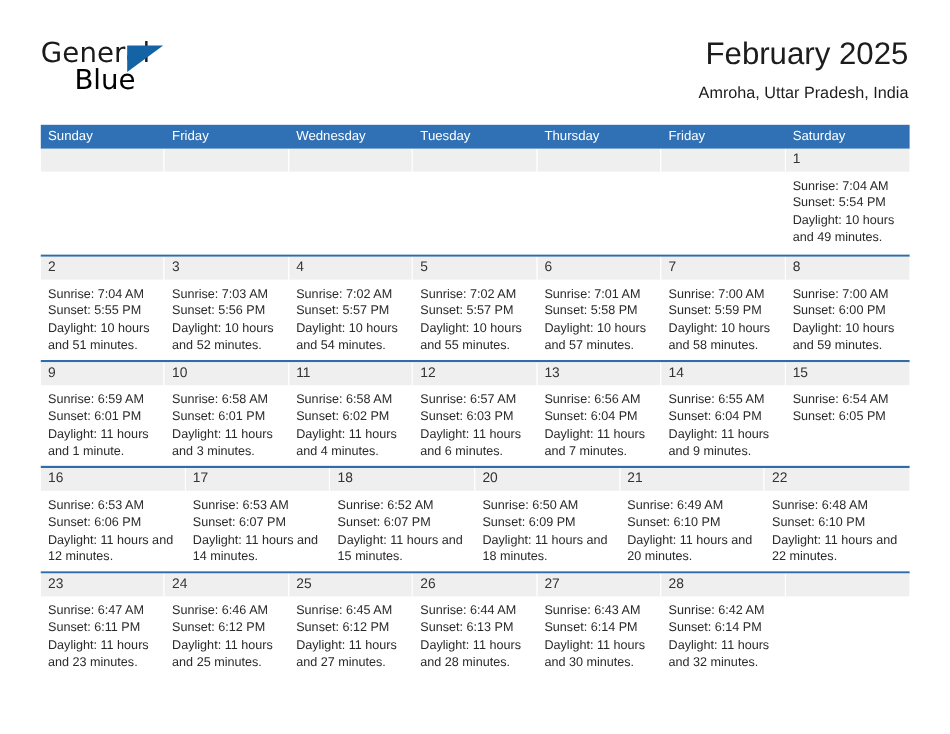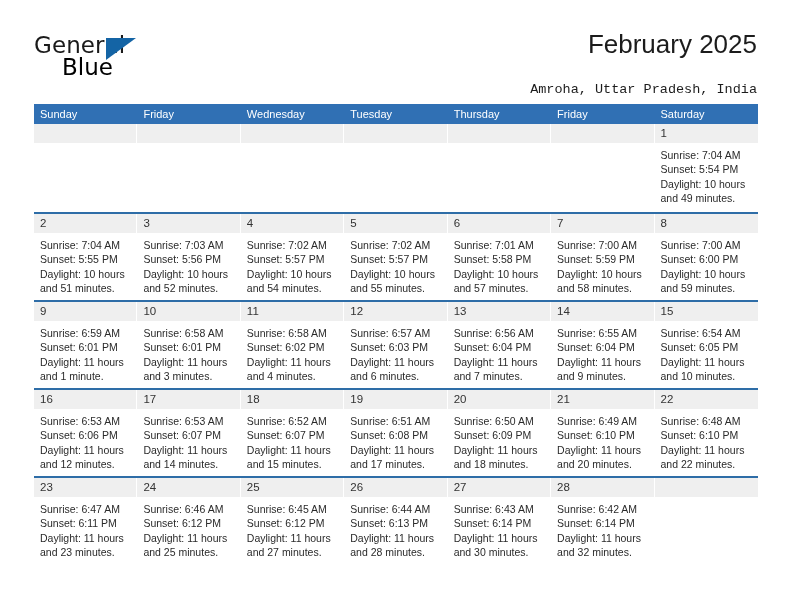--- a/index.html
+++ b/index.html
@@ -77,23 +77,23 @@
     color: #1c1c1c;
     line-height: 32px;
     white-space: nowrap;
     font-family: "Liberation Sans", sans-serif;
   }
   .cal-subtitle {
     font-size: 13.5px;
     font-weight: 400;
     color: #1c1c1c;
     line-height: 20px;
-    margin-top: 20px;
+    margin-top: 8px;
     white-space: nowrap;
-    font-family: Liberation Mono, monospace;
+    font-family: Liberation Sans, sans-serif;
   }
 
   
   .calendar {
     position: absolute;
     left: 34px;
     top: 104px;
     width: 724px;
   }
   .dow-row {
@@ -318,21 +318,20 @@
               <div>Sunrise: 6:55 AM</div>
               <div>Sunset: 6:04 PM</div>
               <div>Daylight: 11 hours and 9 minutes.</div>
             </div>
           </div>
           <div class="cell">
             <div class="cell-daynum">15</div>
             <div class="cell-body">
               <div>Sunrise: 6:54 AM</div>
               <div>Sunset: 6:05 PM</div>
-              <div>Daylight: 11 hours and 10 minutes.</div>
             </div>
           </div>
         </div>
         <div class="week">
           <div class="cell">
             <div class="cell-daynum">16</div>
             <div class="cell-body">
               <div>Sunrise: 6:53 AM</div>
               <div>Sunset: 6:06 PM</div>
               <div>Daylight: 11 hours and 12 minutes.</div>
@@ -348,28 +347,20 @@
           </div>
           <div class="cell">
             <div class="cell-daynum">18</div>
             <div class="cell-body">
               <div>Sunrise: 6:52 AM</div>
               <div>Sunset: 6:07 PM</div>
               <div>Daylight: 11 hours and 15 minutes.</div>
             </div>
           </div>
           <div class="cell">
-            <div class="cell-daynum">19</div>
-            <div class="cell-body">
-              <div>Sunrise: 6:51 AM</div>
-              <div>Sunset: 6:08 PM</div>
-              <div>Daylight: 11 hours and 17 minutes.</div>
-            </div>
-          </div>
-          <div class="cell">
             <div class="cell-daynum">20</div>
             <div class="cell-body">
               <div>Sunrise: 6:50 AM</div>
               <div>Sunset: 6:09 PM</div>
               <div>Daylight: 11 hours and 18 minutes.</div>
             </div>
           </div>
           <div class="cell">
             <div class="cell-daynum">21</div>
             <div class="cell-body">

